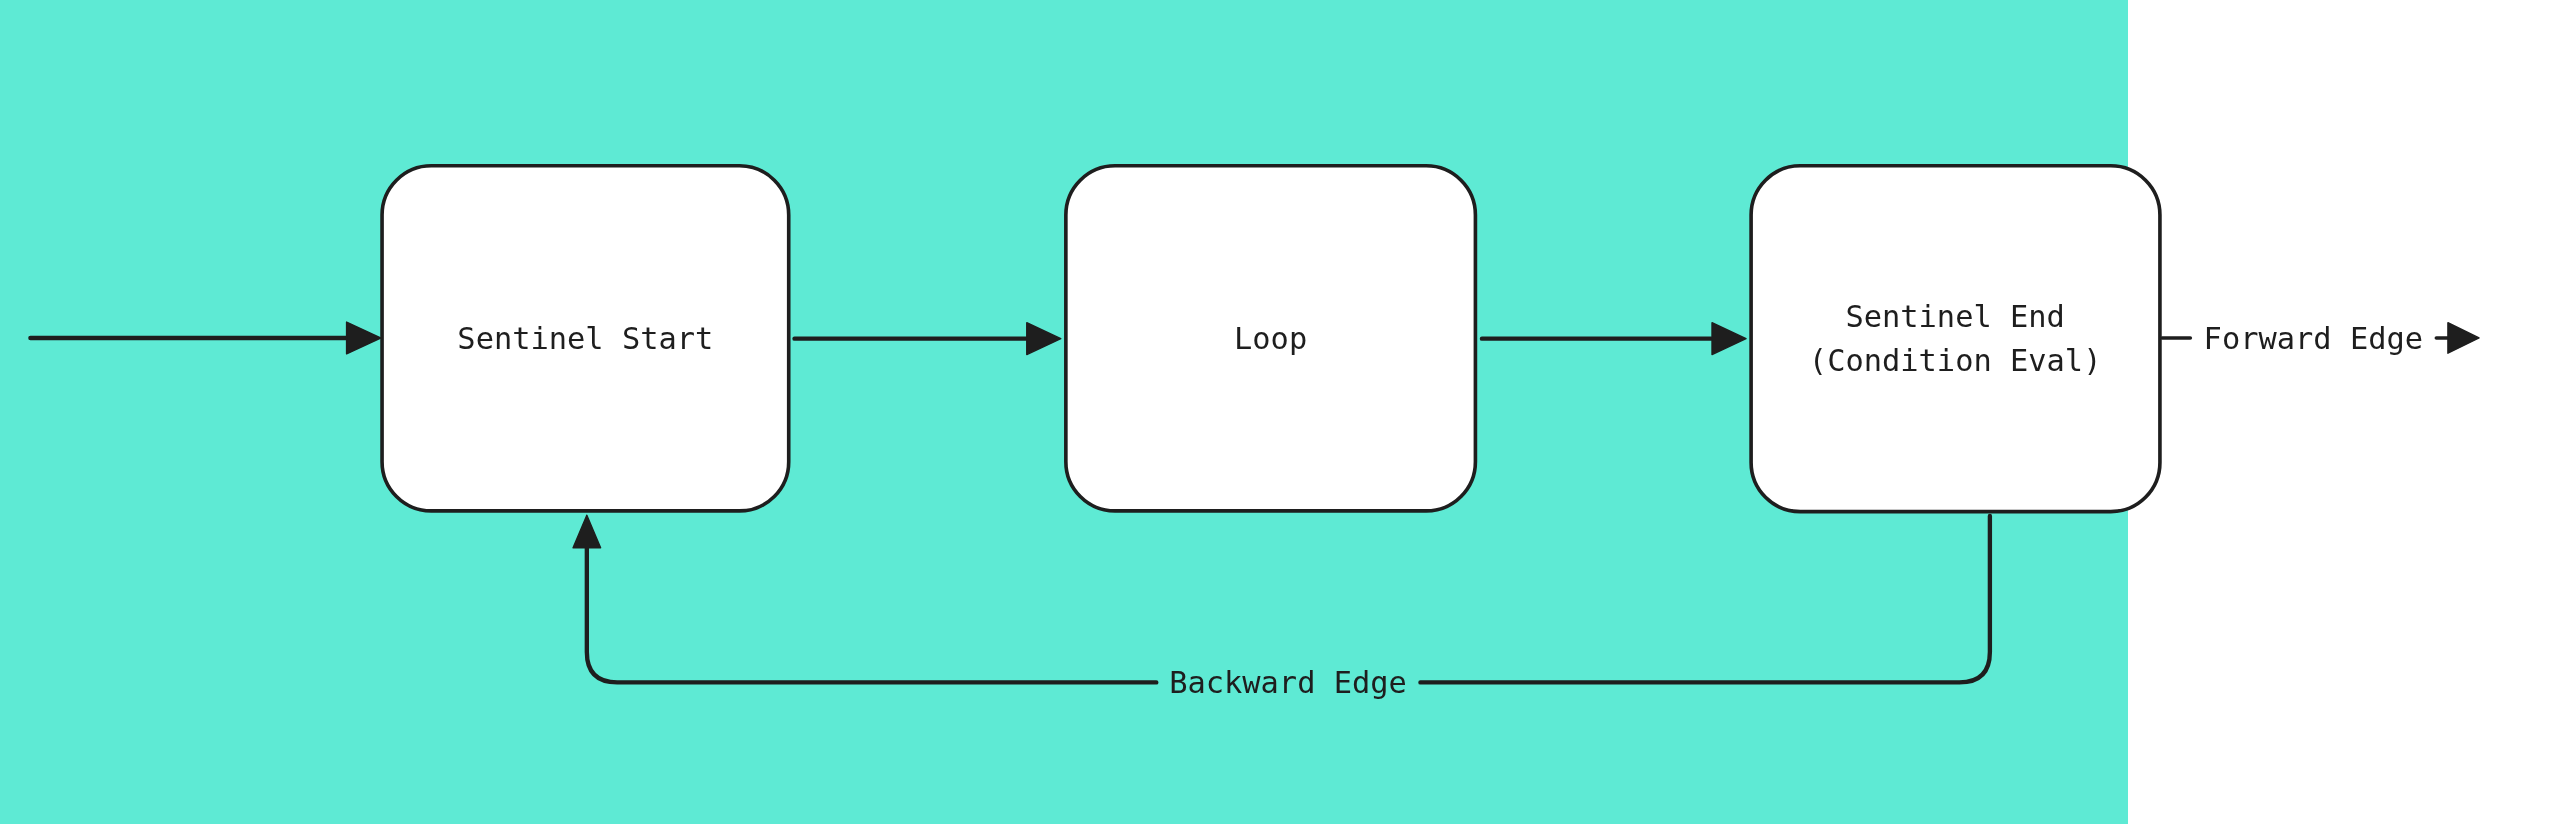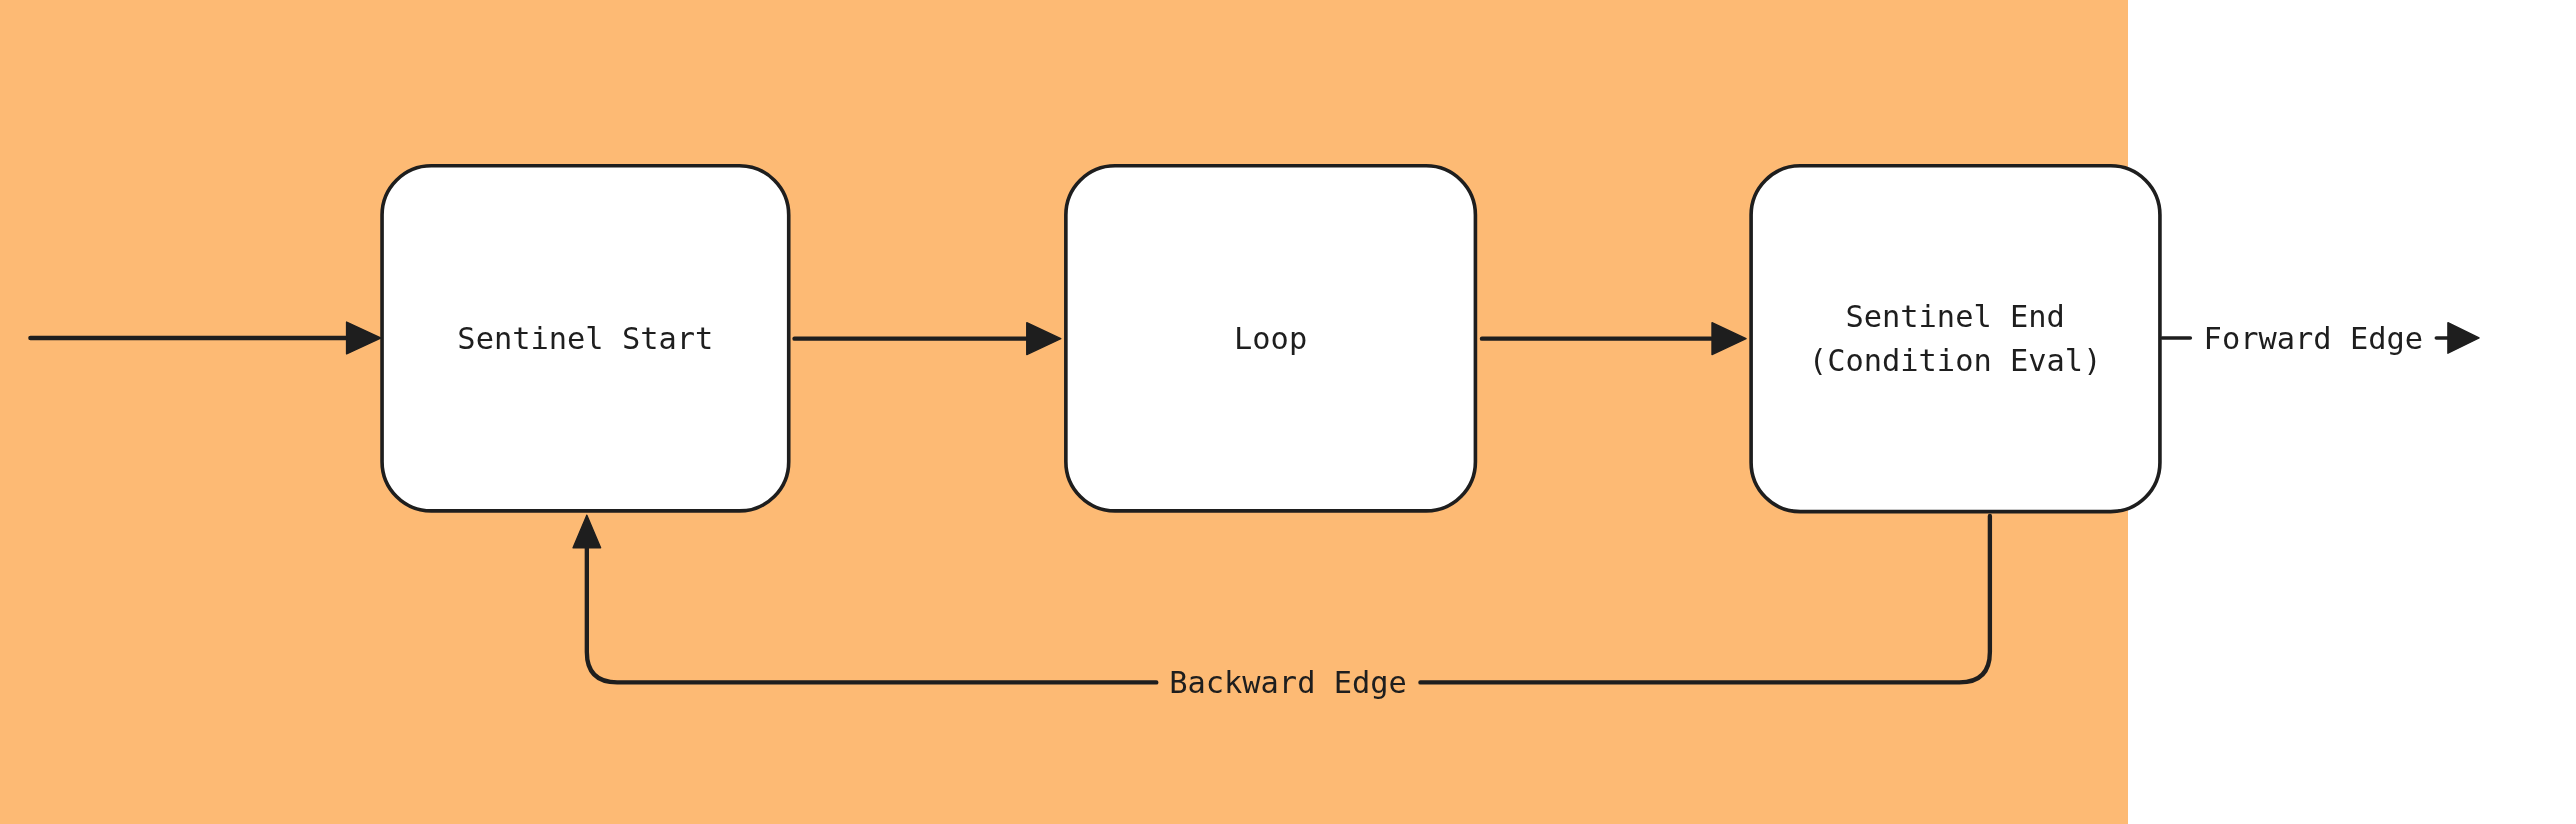--- a/index.html
+++ b/index.html
@@ -8,21 +8,21 @@
     background: #ffffff;
     width: 2576px;
     height: 825px;
     overflow: hidden;
     font-family: "DejaVu Sans Mono", "Liberation Mono", monospace;
   }
   .canvas {
     position: relative;
     width: 2128px;
     height: 825px;
-    background: #fdba74;
+    background: #5eead4;
   }
   svg { display: block; }
   .node-box {
     fill: #ffffff;
     stroke: #1e1e1e;
     stroke-width: 5;
   }
   .edge-line {
     stroke: #1e1e1e;
     stroke-width: 6;

